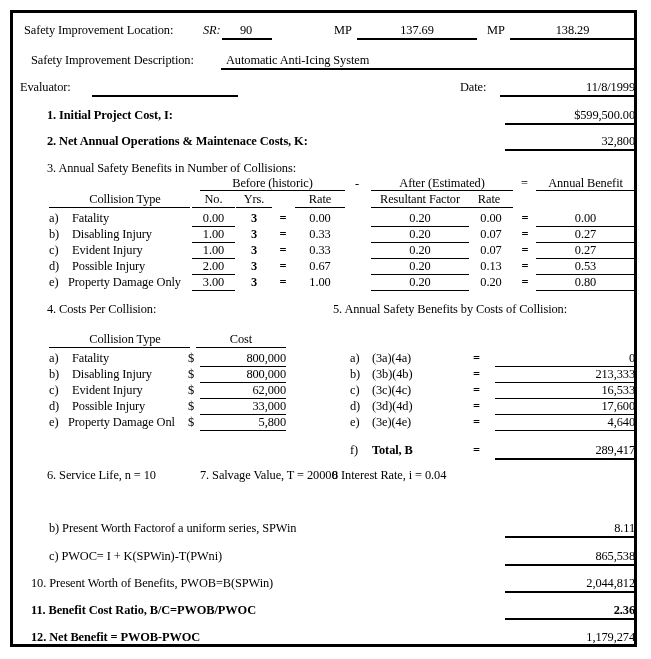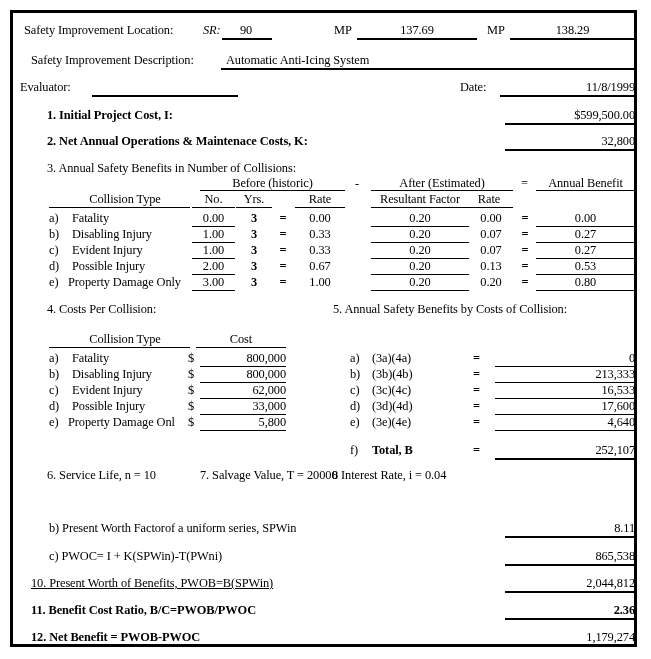--- a/index.html
+++ b/index.html
@@ -274,37 +274,37 @@
     <div class="t" style="left:350px; top:415px;">e)</div>
     <div class="t" style="left:372px; top:415px;">(3e)(4e)</div>
     <div class="t b" style="left:473px; top:415px;">=</div>
     <div class="val" style="left:495px; top:415px; width:140px;">4,640</div>
     <div class="ul thin" style="left:495px; top:430px; width:140px;"></div>
   </div>
 
   <div class="t" style="left:350px; top:443px;">f)</div>
   <div class="t b" style="left:372px; top:443px;">Total, B</div>
   <div class="t b" style="left:473px; top:443px;">=</div>
-  <div class="val" style="left:495px; top:443px; width:140px;">252,107</div>
+  <div class="val" style="left:495px; top:443px; width:140px;">289,417</div>
   <div class="ul" style="left:495px; top:458px; width:140px;"></div>
 
   <div class="t" style="left:47px; top:468px;">6. Service Life, n = 10</div>
   <div class="t" style="left:200px; top:468px;">7. Salvage Value, T = 20000</div>
   <div class="t" style="left:332px; top:468px;">8 Interest Rate, i = 0.04</div>
 
 
   <div class="t" style="left:49px; top:521px;">b)  Present Worth Factorof a uniform series, SPWin</div>
   <div class="val" style="left:505px; top:521px; width:130px;">8.11</div>
   <div class="ul" style="left:505px; top:536px; width:130px;"></div>
 
   <div class="t" style="left:49px; top:549px;">c)  PWOC= I + K(SPWin)-T(PWni)</div>
   <div class="val" style="left:505px; top:549px; width:130px;">865,538</div>
   <div class="ul" style="left:505px; top:564px; width:130px;"></div>
 
-  <div class="t" style="left:31px; top:576px;text-decoration:underline;">10. Present Worth of Benefits, PWOB=B(SPWin)</div>
+  <div class="t" style="left:31px; top:576px;">10. Present Worth of Benefits, PWOB=B(SPWin)</div>
   <div class="val" style="left:505px; top:576px; width:130px;">2,044,812</div>
   <div class="ul" style="left:505px; top:591px; width:130px;"></div>
 
   <div class="t b" style="left:31px; top:603px;">11. Benefit Cost Ratio, B/C=PWOB/PWOC</div>
   <div class="val b" style="left:505px; top:603px; width:130px;">2.36</div>
   <div class="ul" style="left:505px; top:618px; width:130px;"></div>
 
   <div class="t b" style="left:31px; top:630px;">12. Net Benefit = PWOB-PWOC</div>
   <div class="val" style="left:505px; top:630px; width:130px;">1,179,274</div>
   <div class="ul" style="left:505px; top:645px; width:130px;"></div>

